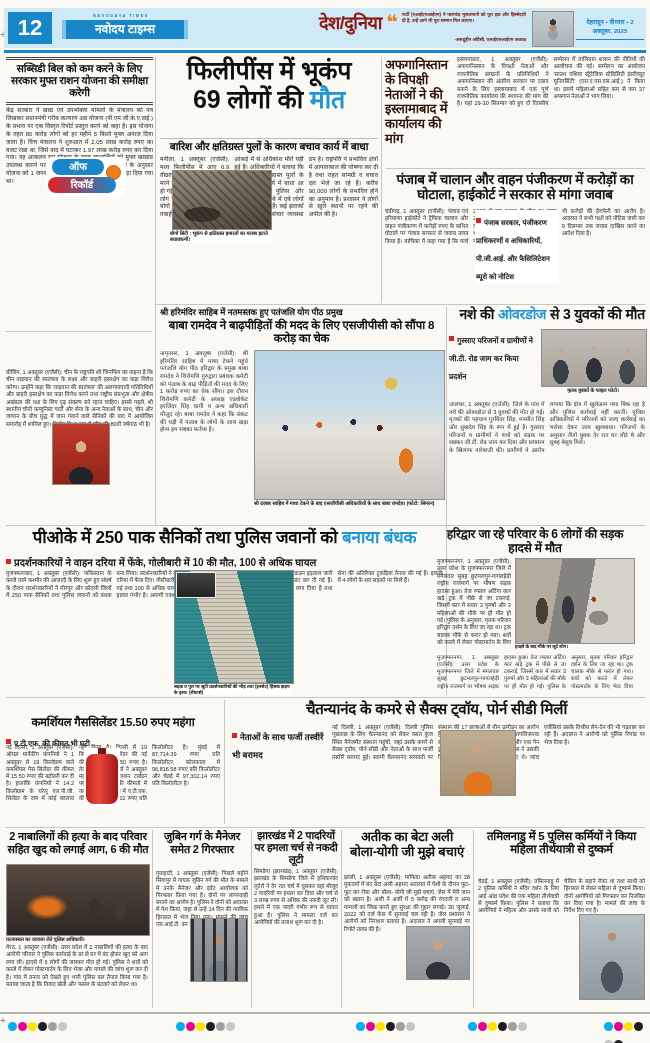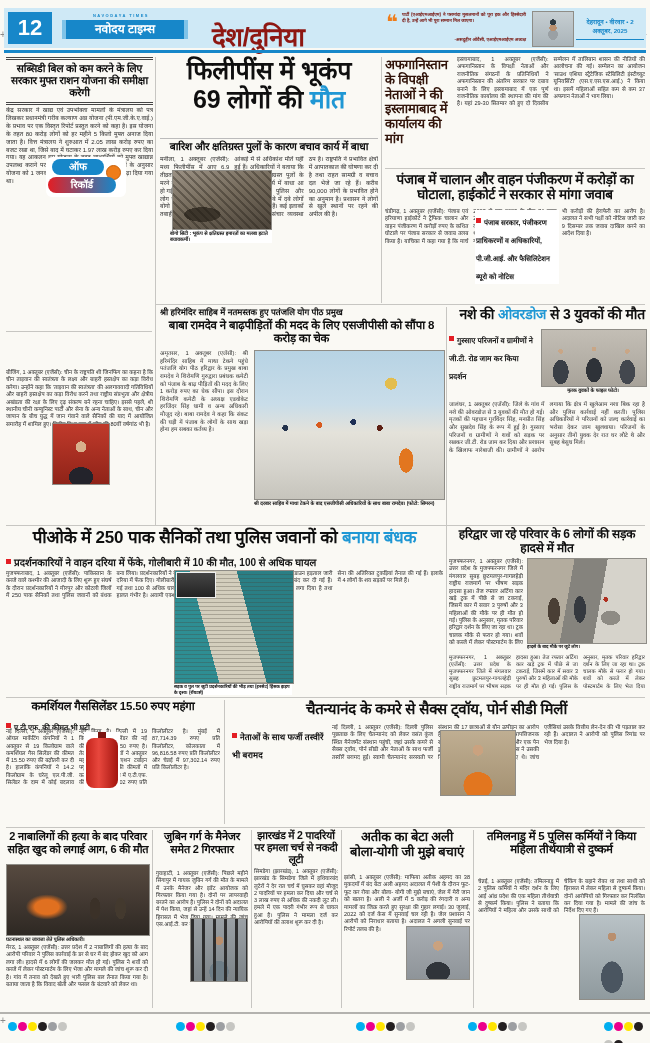--- a/index.html
+++ b/index.html
@@ -25,21 +25,21 @@
 </head>
 <body>
 
 <div class="abs cross" style="left:0;top:30px">+</div>
 <div class="abs cross" style="left:641px;top:30px">+</div>
 
 <div class="abs" style="left:4px;top:8px;width:642px;height:40px;background:#cfe9f6">
   <div class="abs" style="left:4px;top:4px;width:44px;height:32px;background:#1787c9;color:#fff;font-size:22px;font-weight:700;text-align:center;line-height:32px">12</div>
   <div class="abs" style="left:62px;top:5px;width:110px;font-size:4px;font-weight:700;color:#1787c9;letter-spacing:1.5px;text-align:center">NAVODAYA TIMES</div>
   <div class="abs" style="left:58px;top:12px;width:118px;height:19px;background:#1787c9;color:#fff;font-size:12px;font-weight:700;text-align:center;line-height:19px;border-left:4px solid #7fc3e8;border-right:4px solid #7fc3e8">नवोदय टाइम्स</div>
-  <div class="abs" style="left:208px;top:10px;width:170px;text-align:left;font-size:26px;font-weight:700;color:#8e1712;letter-spacing:-.5px">देश/दुनिया</div>
+  <div class="abs" style="left:208px;top:2px;width:170px;text-align:right;font-size:18px;font-weight:700;color:#8e1712;letter-spacing:-.5px">देश/दुनिया</div>
 
   <div class="abs" style="left:382px;top:2px;width:142px;height:36px">
     <div class="abs" style="left:0;top:0;font-size:20px;color:#ef7d1a;font-weight:700">❝</div>
     <div class="abs" style="left:16px;top:2px;width:124px;font-size:4.6px;line-height:1.3;color:#7a1a14;font-weight:700;text-align:justify">पार्टी (एआईएमआईएम) ने पसमांदा मुसलमानों को पूरा हक और हिस्सेदारी दी है, उन्हें आगे भी पूरा सम्मान मिल जाएगा।</div>
     <div class="abs" style="left:16px;top:26px;width:124px;font-size:4.6px;color:#7a1a14;font-weight:700;text-align:right">-असदुद्दीन ओवैसी, एआईएमआईएम अध्यक्ष</div>
   </div>
   <div class="abs photo" style="left:528px;top:3px;width:40px;height:34px;background:
        radial-gradient(circle 5px at 50% 30%,#2e3a42 0 60%,rgba(0,0,0,0) 61%),
        radial-gradient(circle 6px at 50% 46%,#b98f6e 0 60%,rgba(0,0,0,0) 61%),
        radial-gradient(ellipse 8px 9px at 50% 66%,#9aa0a4 0 60%,rgba(0,0,0,0) 61%),
@@ -151,34 +151,34 @@
     <span class="bullet"></span><span class="bsub" style="font-size:10px">प्रदर्शनकारियों ने वाहन दरिया में फेंके, गोलीबारी में 10 की मौत, 100 से अधिक घायल</span>
   </div>
   <div class="bodytxt pcols4" style="position:absolute;left:0;top:42px;width:437px;height:122px;font-size:5.6px">मुजफ्फराबाद, 1 अक्तूबर (एजेंसी): पाकिस्तान के कब्जे वाले कश्मीर की आजादी के लिए शुरू हुए संघर्ष के दौरान प्रदर्शनकारियों ने मीरपुर और कोटली जिलों में 250 पाक सैनिकों तथा पुलिस जवानों को बंधक बना लिया। प्रदर्शनकारियों ने सुरक्षा बलों के कई वाहन दरिया में फेंक दिए। गोलीबारी में 10 लोगों की मौत हो गई तथा 100 से अधिक घायल हो गए, जिनमें 8 की हालत गंभीर है। अवामी एक्शन कमेटी के आह्वान पर पूरे क्षेत्र में पहिया जाम और शटर डाउन हड़ताल जारी है। इंटरनेट और मोबाइल सेवाएं बंद कर दी गई हैं। प्रशासन ने कई इलाकों में कर्फ्यू लगा दिया है तथा सेना की अतिरिक्त टुकड़ियां तैनात की गई हैं। इलाके में 4 लोगों के शव सड़कों पर मिले हैं।</div>
   <div class="abs photo" style="left:168px;top:42px;width:118px;height:112px;background:
        repeating-linear-gradient(0deg,rgba(70,65,55,.3) 0 1px,rgba(0,0,0,0) 1px 4px),
        linear-gradient(75deg,#2e8e93 0 30%,#d3cebd 30% 62%,#2a7f85 62% 100%)"></div>
   <div class="abs photo" style="left:170px;top:44px;width:38px;height:24px;background:linear-gradient(#454545,#222);border:1px solid #eee"></div>
   <div class="cap" style="position:absolute;left:168px;top:156px;width:118px;font-size:4.6px;background:#fff">सड़क व पुल पर जुटी प्रदर्शनकारियों की भीड़ तथा (इनसेट) हिंसक झड़प के दृश्य। (रॉयटर्स)</div>
 </div>
 
-<div class="abs" style="left:449px;top:528px;width:196px;height:166px">
+<div class="abs" style="left:437px;top:528px;width:196px;height:166px">
   <div class="hl" style="font-size:12px;text-align:center">हरिद्वार जा रहे परिवार के 6 लोगों की सड़क हादसे में मौत</div>
   <div class="bodytxt" style="position:absolute;left:0;top:30px;width:74px;height:86px;font-size:5.6px">मुजफ्फरनगर, 1 अक्तूबर (एजेंसी): उत्तर प्रदेश के मुजफ्फरनगर जिले में मंगलवार सुबह छुटमलपुर-गागलहेड़ी राष्ट्रीय राजमार्ग पर भीषण सड़क हादसा हुआ। तेज रफ्तार अर्टिगा कार खड़े ट्रक में पीछे से जा टकराई, जिसमें कार में सवार 3 पुरुषों और 3 महिलाओं की मौके पर ही मौत हो गई। पुलिस के अनुसार, मृतक परिवार हरिद्वार दर्शन के लिए जा रहा था। ट्रक चालक मौके से फरार हो गया। शवों को कब्जे में लेकर पोस्टमार्टम के लिए भेज दिया गया है। हादसे की जांच शुरू कर दी गई है और क्षतिग्रस्त वाहनों को हटाकर यातायात बहाल कर दिया गया।</div>
   <div class="abs photo" style="left:78px;top:30px;width:118px;height:84px;background:
        radial-gradient(ellipse 10px 22px at 22% 62%,#4a3f35 0 60%,rgba(0,0,0,0) 61%),
        radial-gradient(ellipse 10px 22px at 44% 60%,#35393f 0 60%,rgba(0,0,0,0) 61%),
        radial-gradient(ellipse 16px 12px at 70% 70%,#8e8b84 0 60%,rgba(0,0,0,0) 61%),
        radial-gradient(circle 4px at 66% 48%,#b03020 0 60%,rgba(0,0,0,0) 61%),
        linear-gradient(100deg,#b3ac9e 0 35%,#85837d 35% 60%,#d6d3cb 60% 100%)"></div>
   <div class="cap" style="position:absolute;left:78px;top:116px;width:118px;font-size:4.6px">हादसे के बाद मौके पर जुटे लोग।</div>
   <div class="bodytxt pcols3" style="position:absolute;left:0;top:126px;width:196px;height:40px;font-size:5.4px">मुजफ्फरनगर, 1 अक्तूबर (एजेंसी): उत्तर प्रदेश के मुजफ्फरनगर जिले में मंगलवार सुबह छुटमलपुर-गागलहेड़ी राष्ट्रीय राजमार्ग पर भीषण सड़क हादसा हुआ। तेज रफ्तार अर्टिगा कार खड़े ट्रक में पीछे से जा टकराई, जिसमें कार में सवार 3 पुरुषों और 3 महिलाओं की मौके पर ही मौत हो गई। पुलिस के अनुसार, मृतक परिवार हरिद्वार दर्शन के लिए जा रहा था। ट्रक चालक मौके से फरार हो गया। शवों को कब्जे में लेकर पोस्टमार्टम के लिए भेज दिया गया है। हादसे की जांच शुरू कर दी गई है और क्षतिग्रस्त वाहनों को हटाकर यातायात बहाल कर दिया गया।</div>
 </div>
 
-<div class="abs" style="left:6px;top:700px;width:214px;height:124px">
+<div class="abs" style="left:6px;top:716px;width:214px;height:124px">
   <div class="hl" style="font-size:11.5px;text-align:center">कमर्शियल गैससिलेंडर 15.50 रुपए महंगा</div>
   <div style="position:absolute;left:0;top:16px">
     <span class="bullet"></span><span class="bsub" style="font-size:7.5px">ए.टी.एफ. की कीमत भी घटी</span>
   </div>
   <div class="bodytxt pcols3" style="position:absolute;left:0;top:28px;width:214px;height:94px;font-size:5.5px">नई दिल्ली, 1 अक्तूबर (एजेंसी): ऑयल मार्केटिंग कंपनियों ने 1 अक्तूबर से 19 किलोग्राम वाले कमर्शियल गैस सिलेंडर की कीमत में 15.50 रुपए की बढ़ौतरी कर दी है। हालांकि कंपनियों ने 14.2 किलोग्राम के घरेलू एल.पी.जी. सिलेंडर के दाम में कोई बदलाव नहीं किया है। दिल्ली में 19 किलोग्राम वाले सिलेंडर की नई कीमत अब 1,595.50 रुपए है। तेल मार्केटिंग कंपनियों ने अक्तूबर महीने के लिए एविएशन टर्बाइन फ्यूल (ए.टी.एफ.) की कीमतों में कटौती की है। दिल्ली में ए.टी.एफ. की कीमत 93,716.02 रुपए प्रति किलोलीटर है। मुंबई में 87,714.39 रुपए प्रति किलोलीटर, कोलकाता में 96,816.58 रुपए प्रति किलोलीटर और चेन्नई में 97,302.14 रुपए प्रति किलोलीटर है।</div>
   <div class="abs" style="left:78px;top:32px;width:36px;height:58px;background:#fff">
     <div class="abs" style="left:14px;top:0;width:8px;height:7px;background:#7a1410"></div>
     <div class="abs" style="left:2px;top:6px;width:32px;height:50px;border-radius:8px;background:linear-gradient(90deg,#c4231b,#e8473d 40%,#a31510)"></div>
   </div>
 </div>

